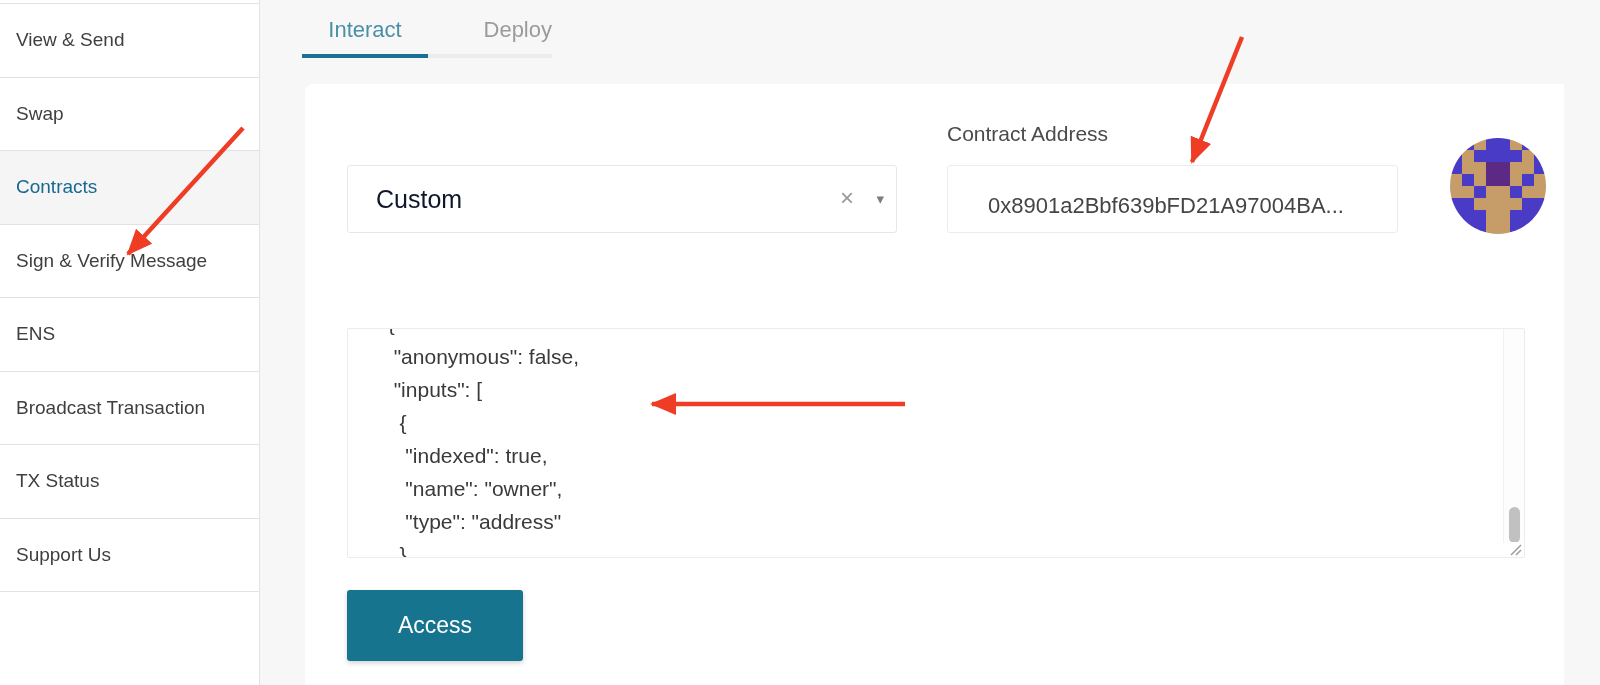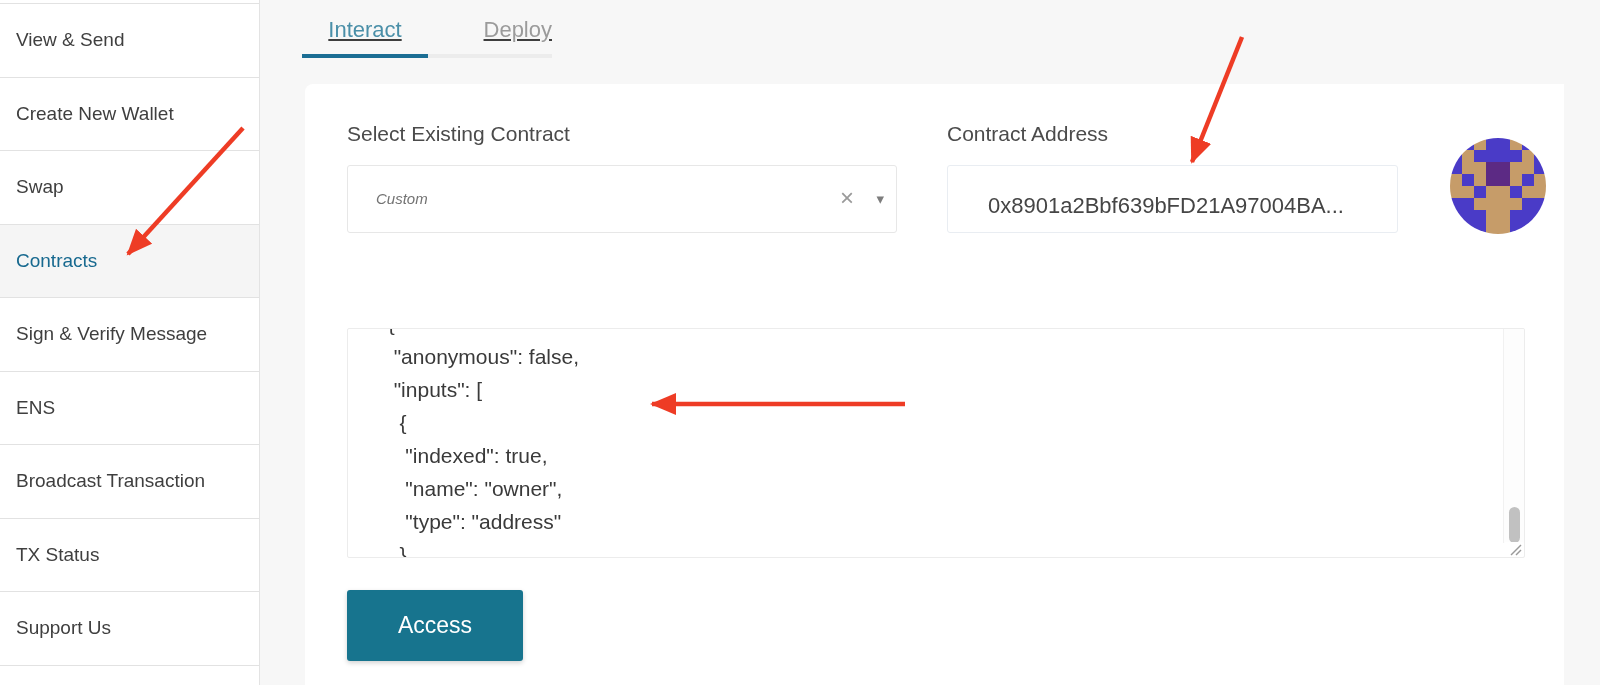--- a/index.html
+++ b/index.html
@@ -19,21 +19,21 @@
   }
   .sidebar .top-divider { height: 4px; border-bottom: 1px solid #e2e2e2; }
   .side-item {
     height: 73.5px; display: flex; align-items: center;
     padding-left: 16px; font-size: 19px; color: #3f3f3f;
     border-bottom: 1px solid #e2e2e2; background: #fff; cursor: pointer;
   }
   .side-item.active { background: #f5f5f5; color: #17698f; }
 
   
-  .tabs { position: absolute; left: 302px; top: 6px; display: flex; text-decoration: underline; }
+  .tabs { position: absolute; left: 302px; top: 6px; display: flex; }
   .tab {
     height: 52px; display: flex; align-items: center; justify-content: center;
     font-size: 22px; color: #9b9b9b; cursor: pointer;
     border-bottom: 4px solid #ececec;
   }
   .tab.tab-interact { width: 126px; color: #4a8fa8; border-bottom-color: #1b6e94; }
   .tab.tab-deploy  { width: 124px; justify-content: flex-end; }
 
   
   .card {
@@ -45,21 +45,21 @@
   .lbl-1 { left: 42px;  top: 38px; }
   .lbl-2 { left: 642px; top: 38px; }
   .lbl-3 { left: 42px;  top: 200px; }
 
   .select-box {
     position: absolute; left: 42px; top: 81px; width: 550px; height: 68px;
     border: 1px solid #e7e7e7; border-radius: 3px; background: #fff; cursor: pointer;
   }
   .select-value {
     position: absolute; left: 28px; top: 0; height: 66px; line-height: 66px;
-    font-size: 15px; color: #737373; font-style: italic;
+    font-size: 25px; color: #0f172a;
   }
   .select-clear {
     position: absolute; right: 42px; top: 0; height: 66px; line-height: 64px;
     font-size: 24px; color: #9a9a9a; cursor: pointer;
   }
   .select-caret {
     position: absolute; right: 12px; top: 0; height: 66px; line-height: 66px;
     font-size: 15px; color: #7d7d7d; cursor: pointer;
   }
 
@@ -123,23 +123,20 @@
 
 <div id="canvas">
 
   <nav class="sidebar">
     <div class="top-divider"></div>
     <div id="sidebar-items">
         <div class="side-item">
           <span>View &amp; Send</span>
         </div>
         <div class="side-item">
-          <span>Create New Wallet</span>
-        </div>
-        <div class="side-item">
           <span>Swap</span>
         </div>
         <div class="side-item active">
           <span>Contracts</span>
         </div>
         <div class="side-item">
           <span>Sign &amp; Verify Message</span>
         </div>
         <div class="side-item">
           <span>ENS</span>
@@ -160,21 +157,20 @@
     <div class="tab tab-interact">
       <span>Interact</span>
     </div>
     <div class="tab tab-deploy">
       <span>Deploy</span>
     </div>
   </div>
 
   <section class="card">
 
-    <div class="field-label lbl-1">Select Existing Contract</div>
 
     <div class="select-box">
       <span class="select-value">Custom</span>
       <span class="select-clear">×</span>
       <span class="select-caret">▾</span>
     </div>
 
     <div class="field-label lbl-2">Contract Address</div>
 
     <input class="address-input" type="text" value="0x8901a2Bbf639bFD21A97004BA..." style="">

